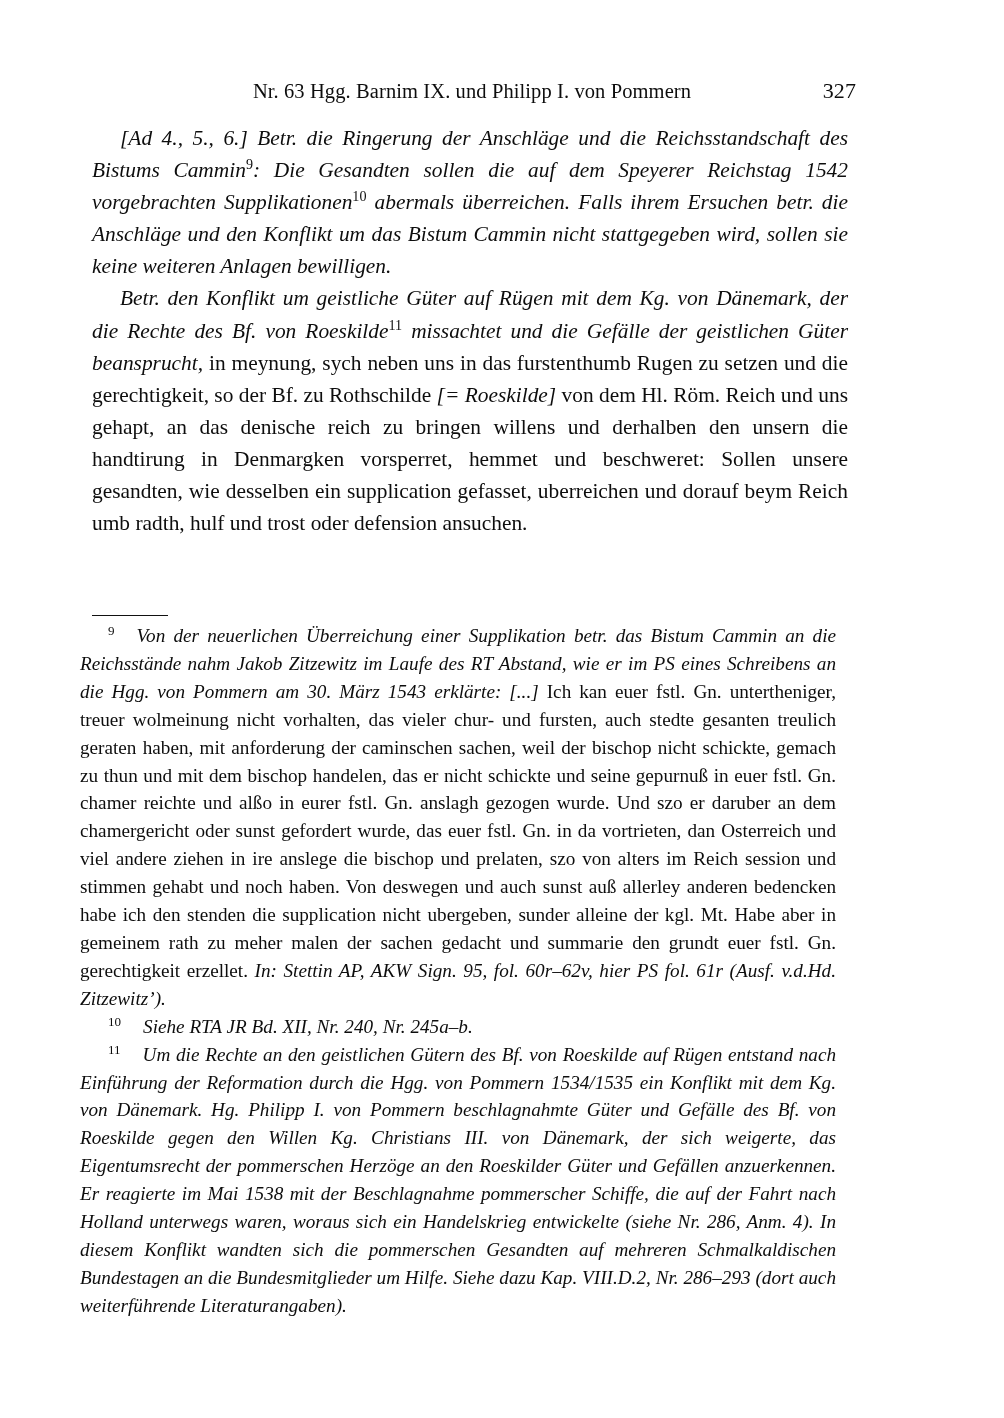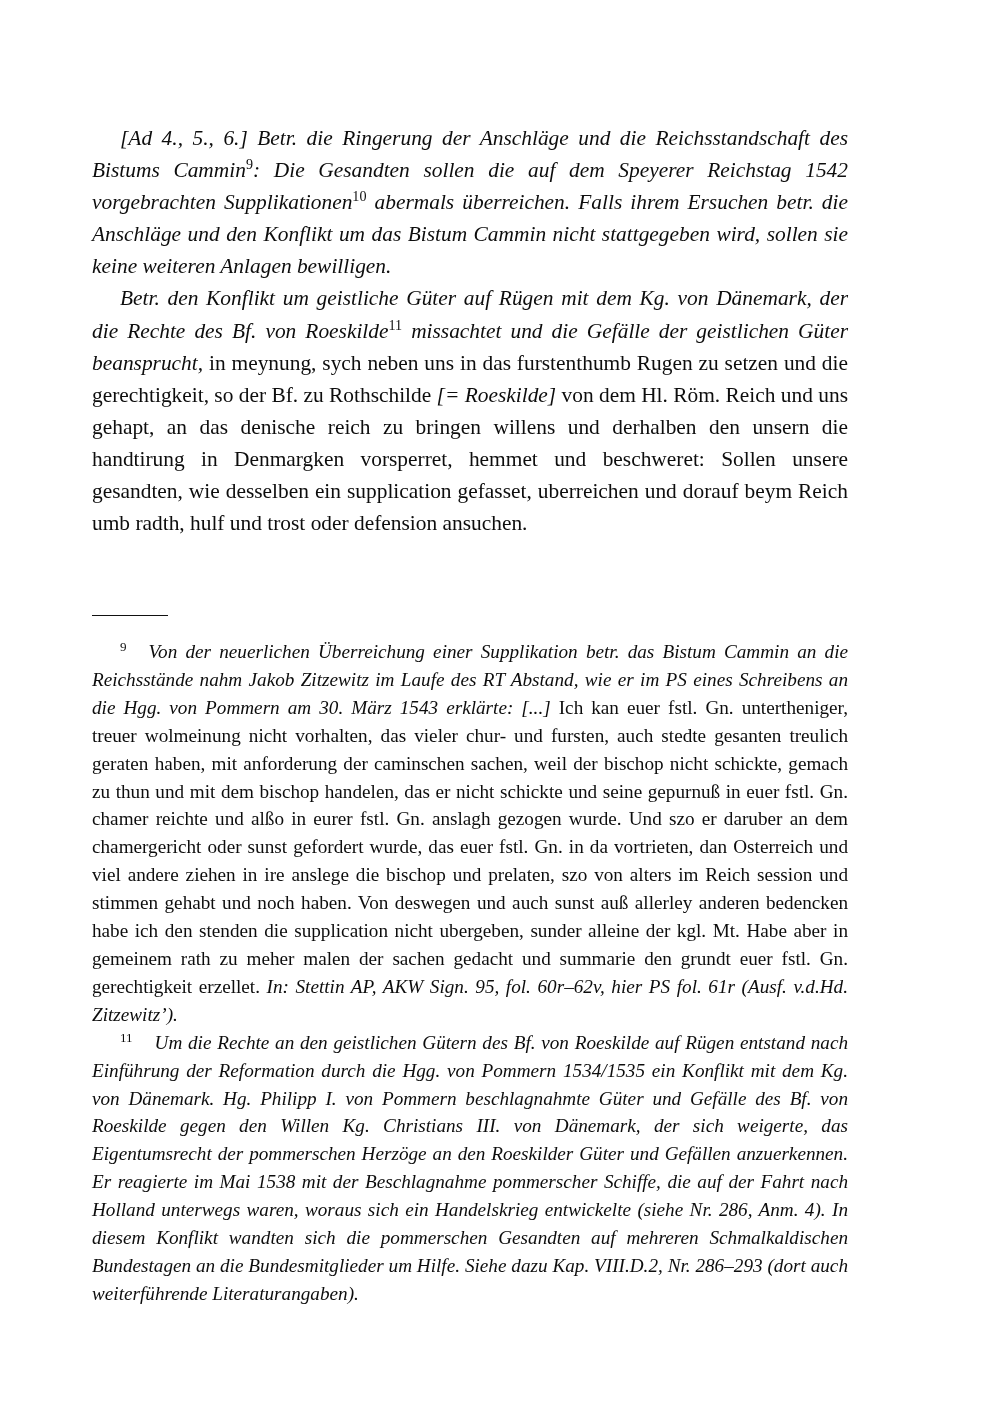--- a/index.html
+++ b/index.html
@@ -83,24 +83,23 @@
   .fn-rule {
     position: absolute;
     left: 92px;
     top: 615px;
     width: 76px;
     height: 0;
     border-top: 1.4px solid #111;
   }
   .fn-block {
     position: absolute;
-    left: 92px;
+    left: 80px;
     top: 622px;
     width: 756px;
-    margin-top: 16px;
   }
   p.fn {
     margin: 0;
     font-size: 19.2px;
     line-height: 27.9px;
     text-align: justify;
     text-justify: inter-word;
     font-style: italic;
     hyphens: none;
   }
@@ -113,26 +112,31 @@
     line-height: 0;
   }
   .fn-lead { display: inline-block; width: 28px; }
   .fn-gap  { display: inline-block; width: 22px; }
 </style>
 </head>
 <body>
 
 <div class="page">
 
+  <div class="runhead">
+    <span class="runhead-title">Nr. 63 Hgg. Barnim IX. und Philipp I. von Pommern</span>
+    <span class="runhead-folio">327</span>
+  </div>
 
   <div class="body-block" id="body-block">
       <p class="body indent"><span class="ital">[Ad 4., 5., 6.] Betr. die Ringerung der Anschläge und die Reichsstandschaft des Bistums Cammin</span><sup class="fn-ref">9</sup><span class="ital">: Die Gesandten sollen die auf dem Speyerer Reichstag 1542 vorgebrachten Supplikationen</span><sup class="fn-ref">10</sup><span class="ital"> abermals überreichen. Falls ihrem Ersuchen betr. die Anschläge und den Konflikt um das Bistum Cammin nicht stattgegeben wird, sollen sie keine weiteren Anlagen bewilligen.</span></p>
       <p class="body indent"><span class="ital">Betr. den Konflikt um geistliche Güter auf Rügen mit dem Kg. von Dänemark, der die Rechte des Bf. von Roeskilde</span><sup class="fn-ref">11</sup><span class="ital"> missachtet und die Gefälle der geistlichen Güter beansprucht,</span><span class="rom"> in meynung, sych neben uns in das furstenthumb Rugen zu setzen und die gerechtigkeit, so der Bf. zu Rothschilde </span><span class="ital">[= Roeskilde]</span><span class="rom"> von dem Hl. Röm. Reich und uns gehapt, an das denische reich zu bringen willens und derhalben den unsern die handtirung in Denmargken vorsperret, hemmet und beschweret: Sollen unsere gesandten, wie desselben ein supplication gefasset, uberreichen und dorauf beym Reich umb radth, hulf und trost oder defension ansuchen.</span></p>
     </div>
 
   <div class="fn-rule"></div>
 
   <div class="fn-block" id="fn-block">
       <p class="fn"><span class="fn-lead"></span><sup class="fn-num">9</sup><span class="fn-gap"></span><span class="ital">Von der neuerlichen Überreichung einer Supplikation betr. das Bistum Cammin an die Reichsstände nahm Jakob Zitzewitz im Laufe des RT Abstand, wie er im PS eines Schreibens an die Hgg. von Pommern am 30. März 1543 erklärte: [...]</span><span class="rom"> Ich kan euer fstl. Gn. untertheniger, treuer wolmeinung nicht vorhalten, das vieler chur- und fursten, auch stedte gesanten treulich geraten haben, mit anforderung der caminschen sachen, weil der bischop nicht schickte, gemach zu thun und mit dem bischop handelen, das er nicht schickte und seine gepurnuß in euer fstl. Gn. chamer reichte und alßo in eurer fstl. Gn. anslagh gezogen wurde. Und szo er daruber an dem chamergericht oder sunst gefordert wurde, das euer fstl. Gn. in da vortrieten, dan Osterreich und viel andere ziehen in ire anslege die bischop und prelaten, szo von alters im Reich session und stimmen gehabt und noch haben. Von deswegen und auch sunst auß allerley anderen bedencken habe ich den stenden die supplication nicht ubergeben, sunder alleine der kgl. Mt. Habe aber in gemeinem rath zu meher malen der sachen gedacht und summarie den grundt euer fstl. Gn. gerechtigkeit erzellet. </span><span class="ital">In: Stettin AP, AKW Sign. 95, fol. 60r–62v, hier PS fol. 61r (Ausf. v.d.Hd. Zitzewitz’).</span></p>
+      <p class="fn"><span class="fn-lead"></span><sup class="fn-num">10</sup><span class="fn-gap"></span><span class="ital">Siehe RTA JR Bd. XII, Nr. 240, Nr. 245a–b.</span></p>
       <p class="fn"><span class="fn-lead"></span><sup class="fn-num">11</sup><span class="fn-gap"></span><span class="ital">Um die Rechte an den geistlichen Gütern des Bf. von Roeskilde auf Rügen entstand nach Einführung der Reformation durch die Hgg. von Pommern 1534/1535 ein Konflikt mit dem Kg. von Dänemark. Hg. Philipp I. von Pommern beschlagnahmte Güter und Gefälle des Bf. von Roeskilde gegen den Willen Kg. Christians III. von Dänemark, der sich weigerte, das Eigentumsrecht der pommerschen Herzöge an den Roeskilder Güter und Gefällen anzuerkennen. Er reagierte im Mai 1538 mit der Beschlagnahme pommerscher Schiffe, die auf der Fahrt nach Holland unterwegs waren, woraus sich ein Handelskrieg entwickelte (siehe Nr. 286, Anm. 4). In diesem Konflikt wandten sich die pommerschen Gesandten auf mehreren Schmalkaldischen Bundestagen an die Bundesmitglieder um Hilfe. Siehe dazu Kap. VIII.D.2, Nr. 286–293 (dort auch weiterführende Literaturangaben).</span></p>
     </div>
 
 </div>
 
 </body></html>

